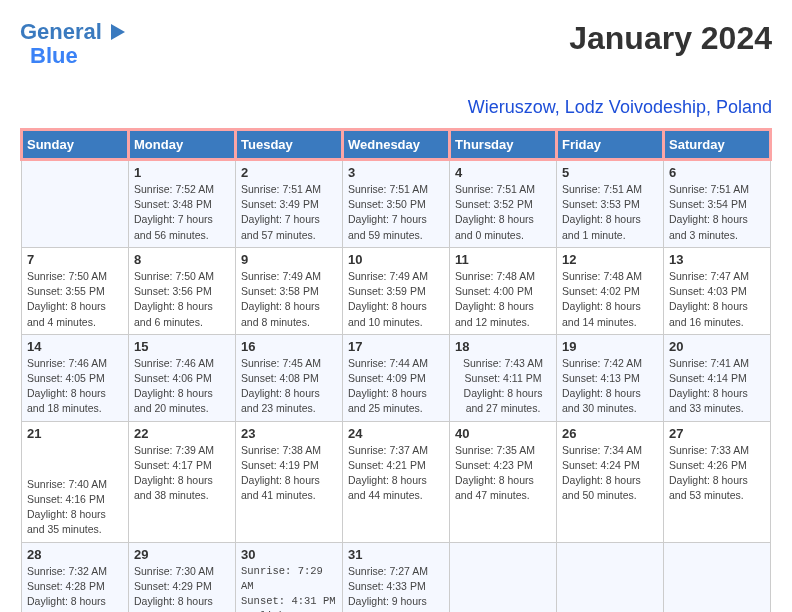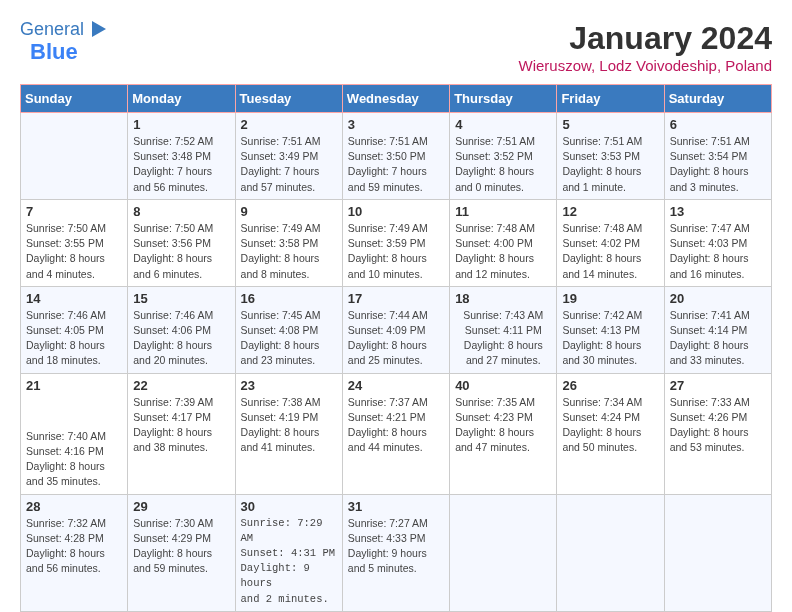--- a/index.html
+++ b/index.html
@@ -22,37 +22,38 @@
     }
     .title-block {
       text-align: right;
     }
     .title-block h1 {
       font-size: 32px;
       font-weight: bold;
       color: #333;
     }
     .title-block h2 {
-      font-size: 15px;
-      color: #be185d;
+      font-size: 18px;
+      color: #1d4ed8;
       font-weight: normal;
+      margin-top: 40px;
     }
     table {
       width: 100%;
       border-collapse: collapse;
       font-size: 11px;
     }
     thead tr th {
       background: #3a7abf;
       color: #fff;
       padding: 6px 4px;
       text-align: left;
       font-size: 13px;
       font-weight: bold;
-      border: 1px solid #fca5a5;
+      border: 3px solid #fca5a5;
     }
     tbody tr td {
       border: 1px solid #ccc;
       vertical-align: top;
       padding: 4px 5px;
       width: calc(100% / 7);
       min-height: 80px;
     }
     tbody tr:nth-child(odd) td {
       background: #f5f8ff;
@@ -73,21 +74,21 @@
       line-height: 1.45;
     }
   </style>
 </head>
 <body>
 
 <div class="header">
   <div class="logo">
     <div>
       <div style="display:flex;align-items:center;">
-        <div style="font-size:18px;font-weight:normal;color:#333;line-height:1.1;">
+        <div style="font-size:22px;font-weight:bold;color:#333;line-height:1.1;">
           <span style="color:#3a7abf;">General</span>
           <span style="display:inline-block;width:0;height:0;border-top:8px solid transparent;border-bottom:8px solid transparent;border-left:14px solid #3a7abf;margin-left:3px;vertical-align:middle;margin-bottom:2px;"></span>
         </div>
       </div>
       <div style="font-size:22px;font-weight:bold;color:#3b82f6;line-height:1.1;margin-left:10px;">Blue</div>
     </div>
   </div>
   <div class="title-block">
     <h1>January 2024</h1>
     <h2>Wieruszow, Lodz Voivodeship, Poland</h2>

